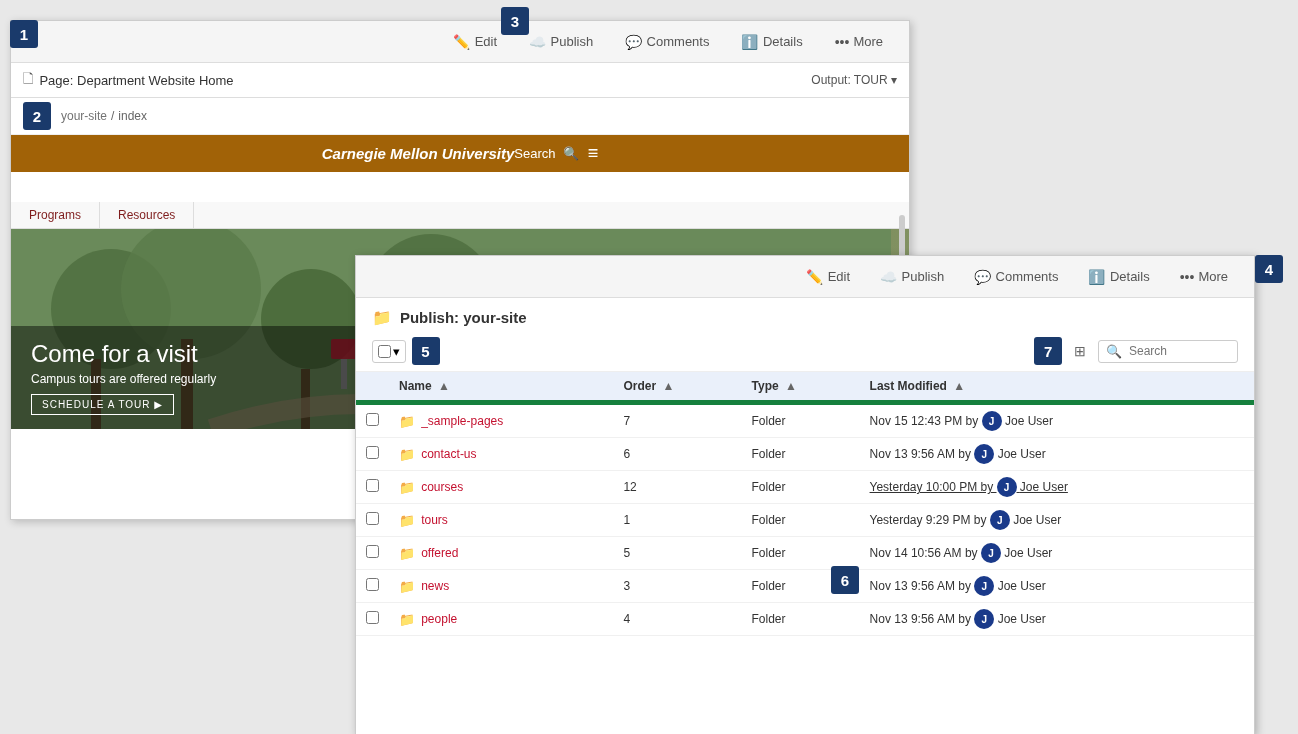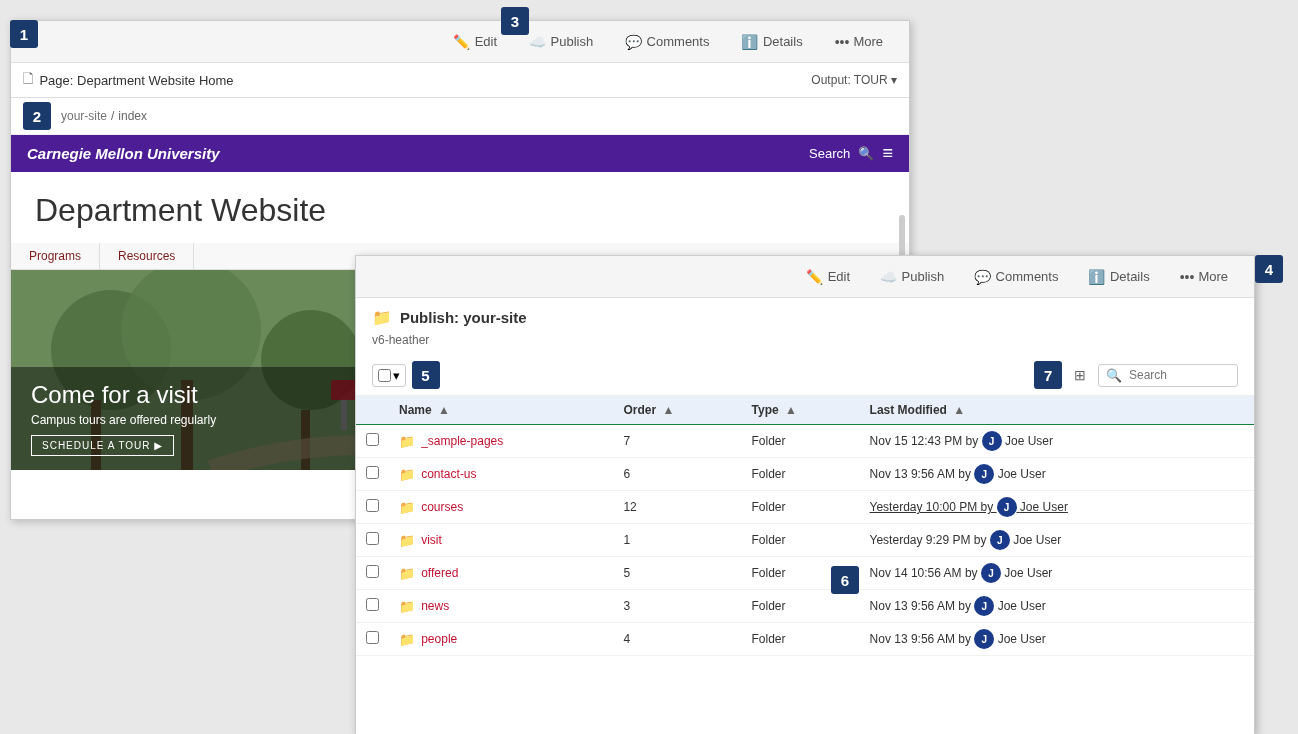--- a/index.html
+++ b/index.html
@@ -94,25 +94,25 @@
       border-bottom: 1px solid #eee;
       display: flex;
       align-items: center;
       gap: 4px;
     }
     .breadcrumb a { color: #737373; text-decoration: none; }
     .breadcrumb span { color: #666; }
 
     
     .cmu-nav {
-      background: #4c1d95;
+      background: #a16207;
       padding: 8px 16px;
       display: flex;
       align-items: center;
-      justify-content: space-between;
+      justify-content: center;
     }
     .cmu-nav .cmu-logo {
       color: white;
       font-size: 15px;
       font-weight: bold;
       font-style: italic;
     }
     .cmu-nav .search-area {
       display: flex;
       align-items: center;
@@ -290,21 +290,21 @@
     }
     .file-table thead tr {
       background: #eaf0fa;
     }
     .file-table th {
       padding: 7px 10px;
       text-align: left;
       font-size: 12px;
       color: #333;
       font-weight: 600;
-      border-bottom: 1px solid #15803d;
+      border-bottom: 5px solid #15803d;
       cursor: pointer;
     }
     .file-table th .sort-arrow { color: #666; margin-left: 3px; }
     .file-table td {
       padding: 6px 10px;
       font-size: 12px;
       color: #333;
       border-bottom: 1px solid #f0f0f0;
     }
     .file-table .file-name {
@@ -393,21 +393,20 @@
     <div class="cmu-nav">
       <span class="cmu-logo">Carnegie Mellon University</span>
       <div class="search-area">
         <span>Search</span>
         <span>🔍</span>
         <span class="hamburger">≡</span>
       </div>
     </div>
 
     <div class="site-content">
-      <h1>Department Website</h1>
     </div>
 
     <div class="sub-nav">
       <div class="sub-nav-item">Programs</div>
       <div class="sub-nav-item">Resources</div>
     </div>
 
     <div class="hero-image-area">
 
       <svg width="880" height="200" style="position:absolute;top:0;left:0;">
@@ -460,21 +459,20 @@
     <div class="toolbar-btn">
       <span class="icon">•••</span>
       <span>More</span>
     </div>
   </div>
 
   <div class="folder-header">
     <span class="folder-icon">📁</span>
     <span>Publish: your-site</span>
   </div>
-  <div class="folder-subtitle">v6-heather</div>
 
   <div class="folder-controls">
     <div class="folder-controls-left">
       <div class="checkbox-dropdown">
         <input type="checkbox" style="margin: 0px;">
         <span>▾</span>
       </div>
 
       <div class="badge" style="position:relative;left:0;top:0;display:inline-flex;">5</div>
     </div>
@@ -547,21 +545,21 @@
         Yesterday 10:00 PM by
         <span class="avatar-circle">J</span>
         <span> Joe User</span>
       </td>
     </tr>
           <tr>
       <td><input type="checkbox" style="margin: 0px;"></td>
       <td>
         <div class="file-name">
           <span style="color:#e8a000; font-size:13px;">📁</span>
-          <span>visit</span>
+          <span>tours</span>
         </div>
       </td>
       <td>1</td>
       <td>Folder</td>
       <td style="white-space:nowrap;">
         Yesterday 9:29 PM by
         <span class="avatar-circle">J</span>
         <span> Joe User</span>
       </td>
     </tr>

